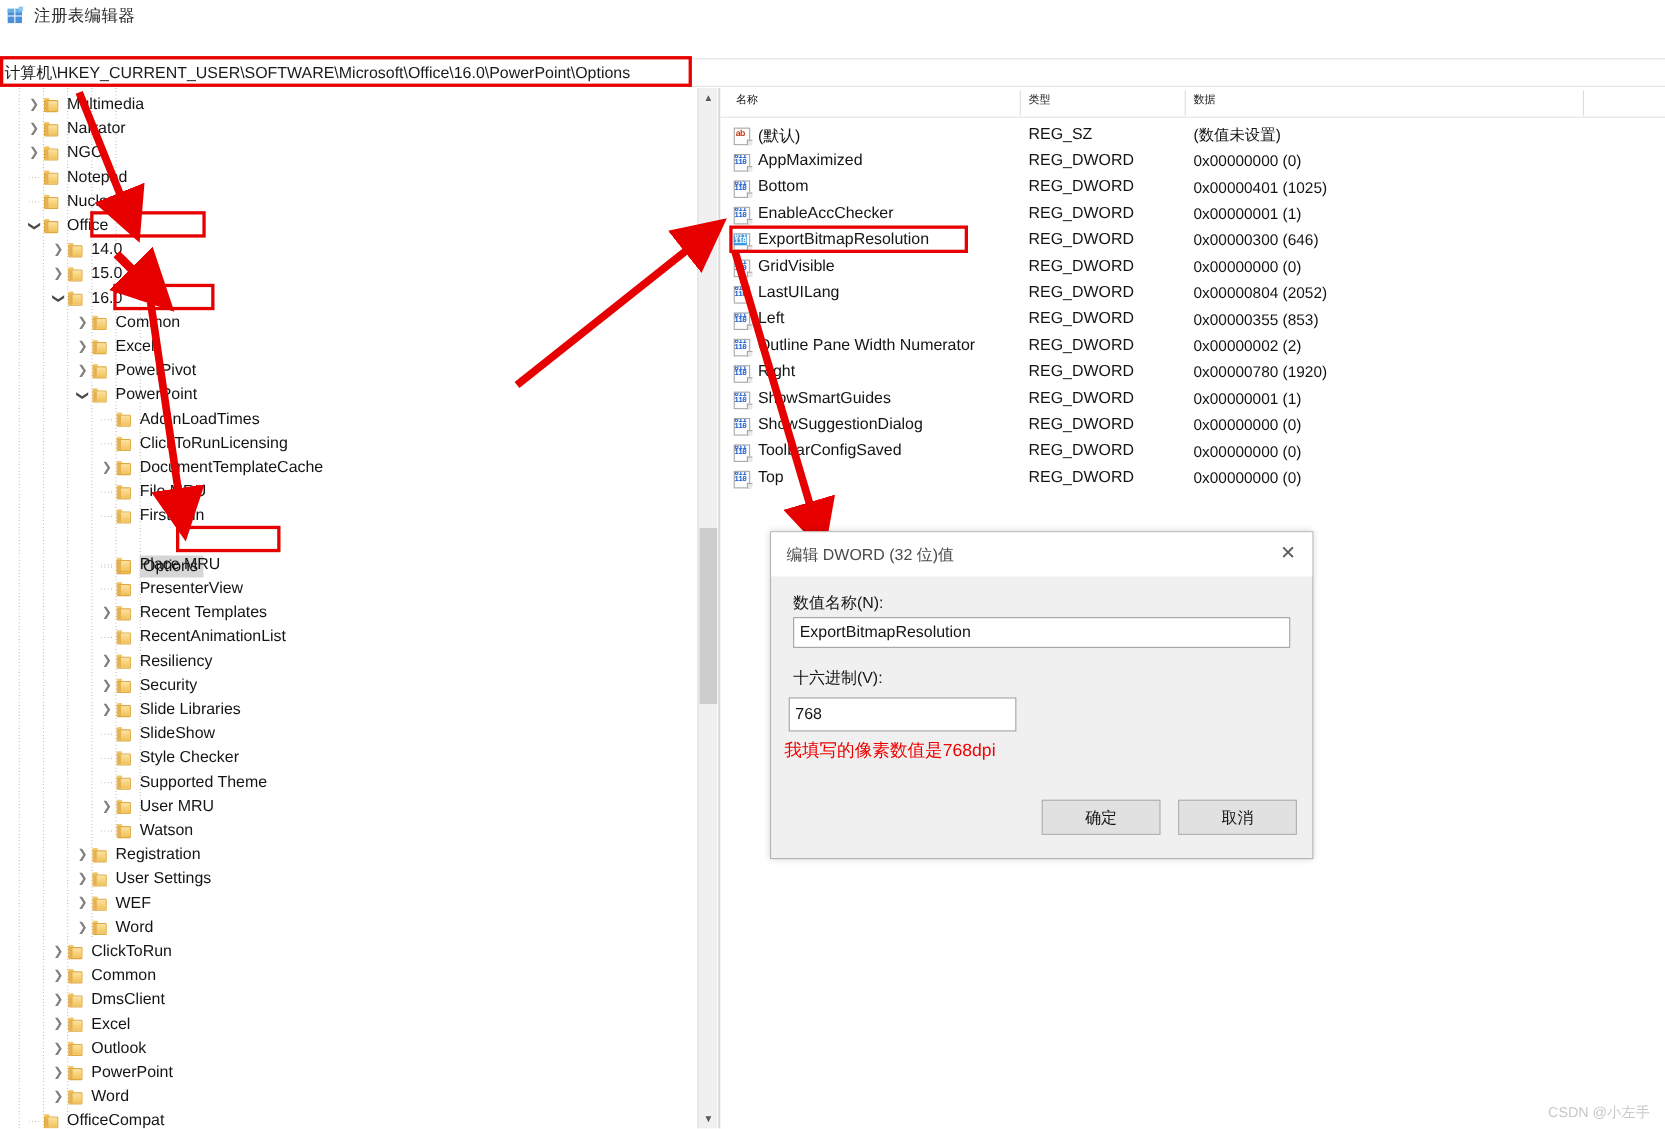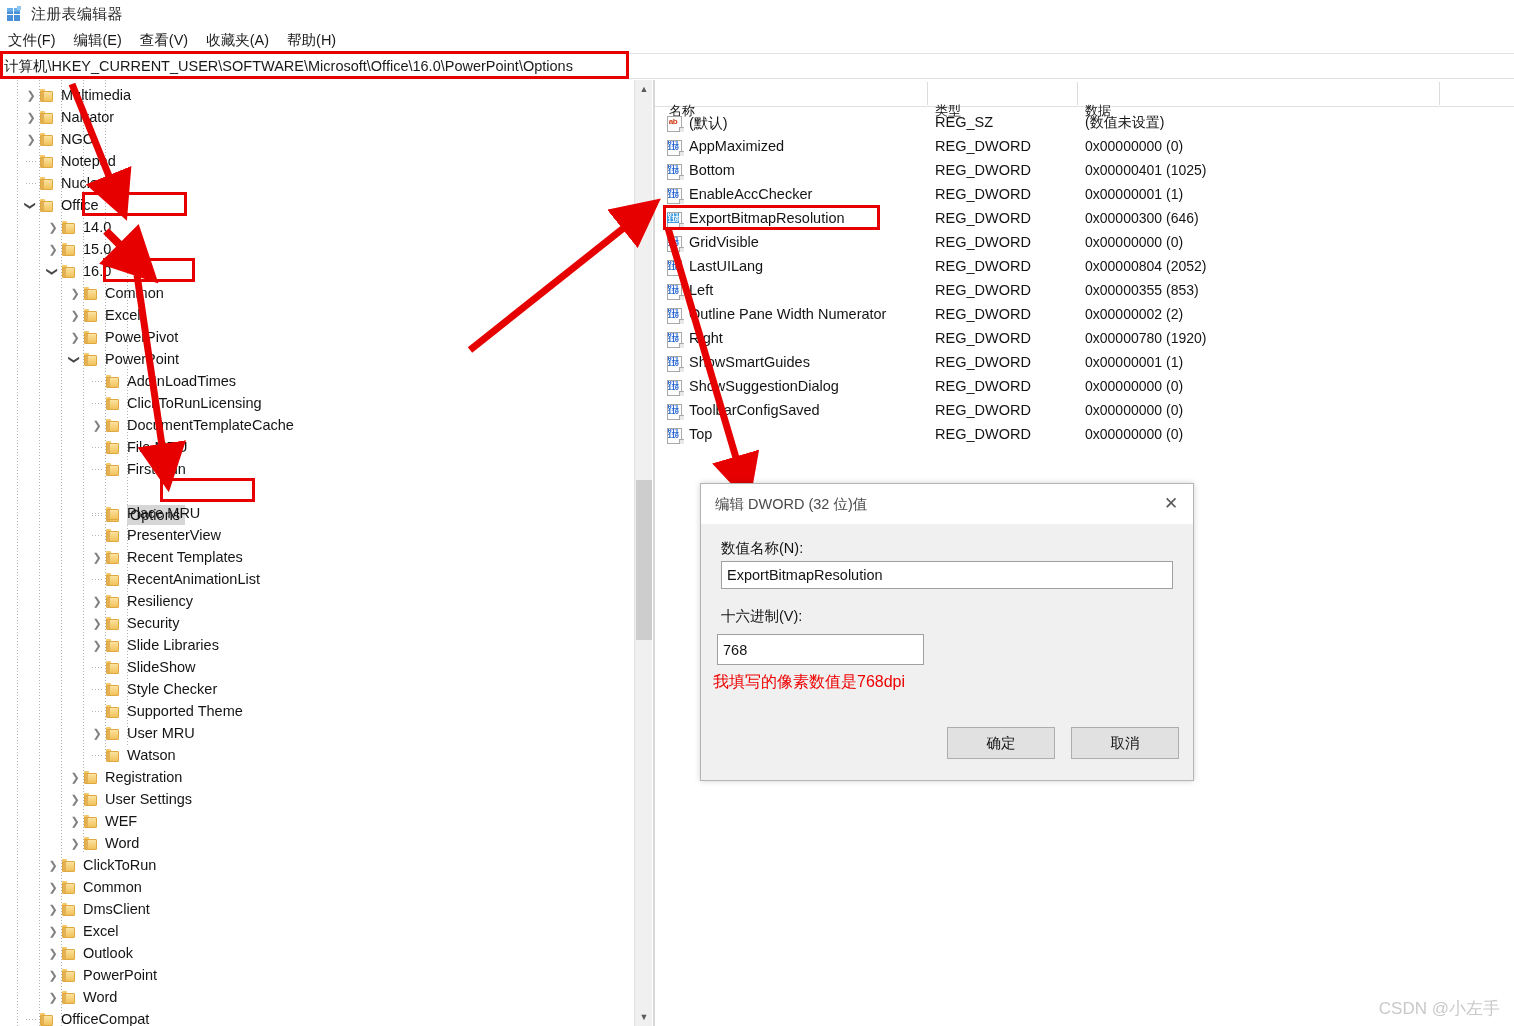--- a/index.html
+++ b/index.html
@@ -127,21 +127,21 @@
     background-image: linear-gradient(to bottom, #9a9a9a 1px, transparent 1px);
     background-size: 1px 3px; opacity: .75;
   }
 
   
   .col-head {
     position: absolute; left: 0; top: 0; width: 859px; height: 27px;
     background: #ffffff; border-bottom: 1px solid #e1e1e1;
   }
   .col-head .ch {
-    position: absolute; top: 4px; font-size: 13px; color: #141414; margin-top: 18px;
+    position: absolute; top: 4px; font-size: 10px; color: #141414;
   }
   .col-sep {
     position: absolute; top: 2px; width: 1px; height: 23px; background: #dcdcdc;
   }
   .val-row {
     position: absolute; left: 0; width: 859px; height: 24px;
   }
   .val-icon {
     position: absolute; left: 12px; top: 4px; width: 17px; height: 16px;
   }
@@ -235,48 +235,41 @@
     display:flex; align-items:center; justify-content:center;
     font-size: 14.5px; color:#141414; cursor: default;
   }
   .red-note {
     position: absolute; font-size: 16px; color: #ee0000;
     white-space: nowrap;
   }
 
   .watermark {
     position: absolute; right: 14px; bottom: 6px;
-    font-size: 17px; color: #c9c9c9; white-space: nowrap;
+    font-size: 13px; color: #c9c9c9; white-space: nowrap;
   }
 </style>
 </head>
 <body>
 
 <div id="app">
 
   <div class="titlebar">
     <span class="regedit-icon">
       <svg width="18" height="18" viewBox="0 0 18 18">
         <rect x="1" y="3" width="13" height="13" fill="#4a90d9"></rect>
         <rect x="1" y="3" width="13" height="3.5" fill="#6ab0e8"></rect>
         <line x1="7.5" y1="3" x2="7.5" y2="16" stroke="#ffffff" stroke-width="1"></line>
         <line x1="1" y1="9.5" x2="14" y2="9.5" stroke="#ffffff" stroke-width="1"></line>
         <rect x="11" y="1" width="4" height="4" fill="#8fc7f0"></rect>
       </svg>
     </span>
     <span class="title-text">注册表编辑器</span>
   </div>
 
-  <div class="menubar">
-    <span class="menu-item">文件(F)</span>
-    <span class="menu-item">编辑(E)</span>
-    <span class="menu-item">查看(V)</span>
-    <span class="menu-item">收藏夹(A)</span>
-    <span class="menu-item">帮助(H)</span>
-  </div>
 
   <div class="addressbar">
     <span class="address-text">计算机\HKEY_CURRENT_USER\SOFTWARE\Microsoft\Office\16.0\PowerPoint\Options</span>
   </div>
   <div class="addr-highlight"></div>
 
   <div class="tree-pane">
 
     <div class="dotline" style="left:17px;  top:0; height:946px;"></div>
     <div class="dotline" style="left:39px;  top:0; height:946px;"></div>

